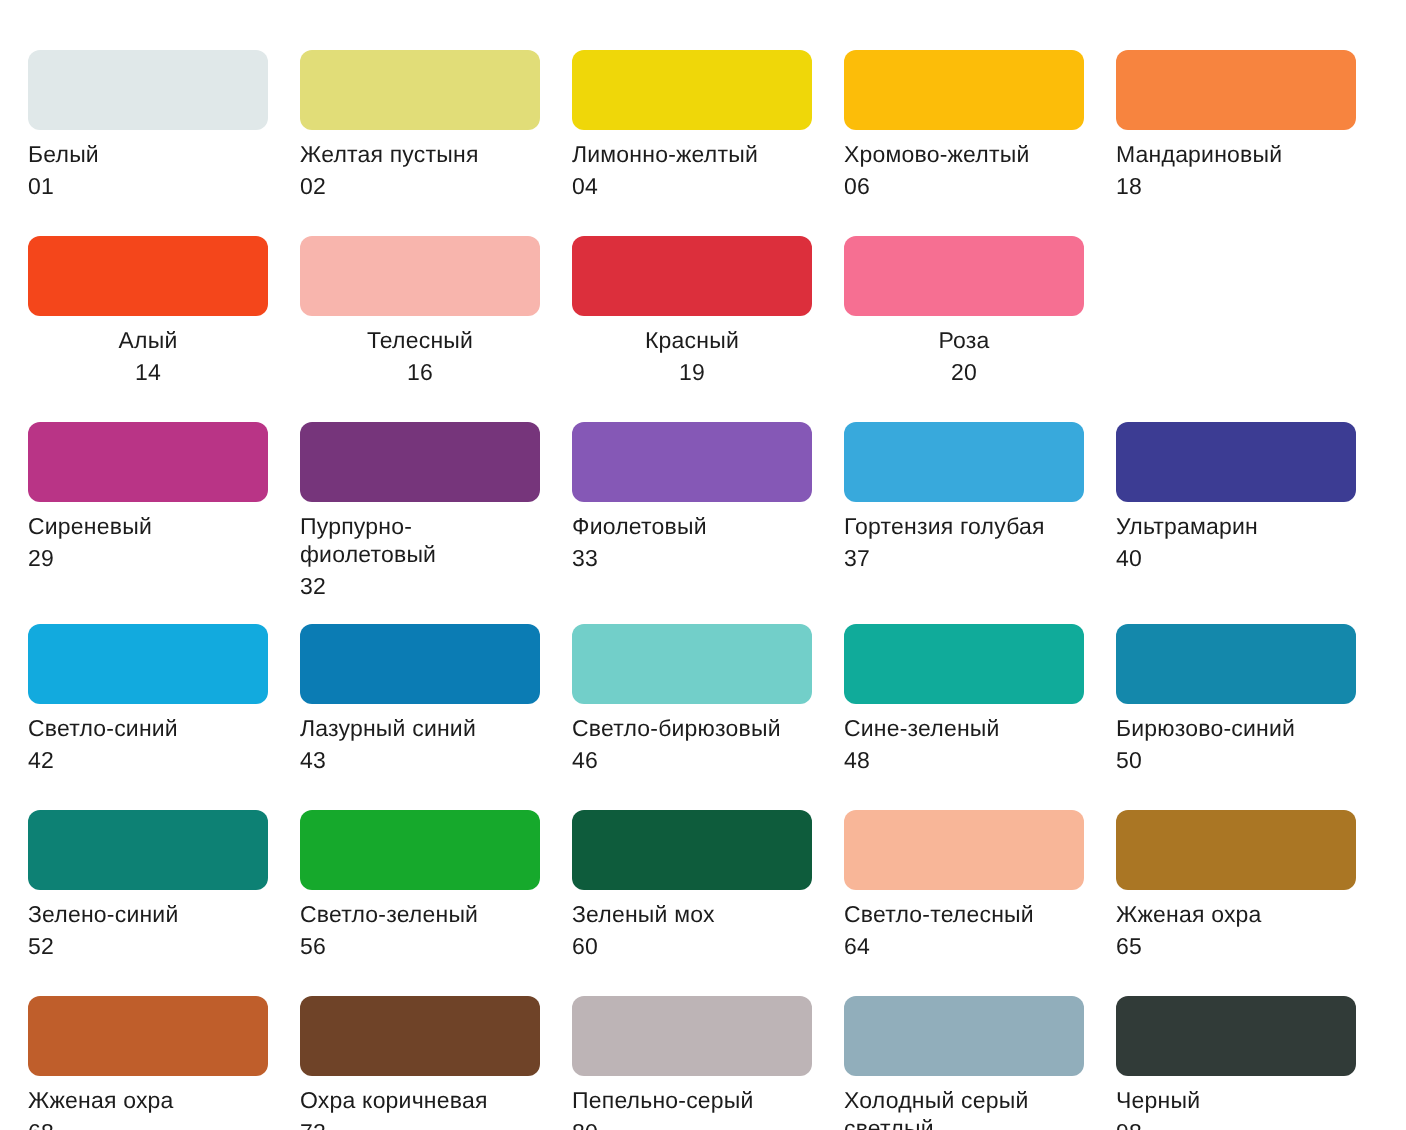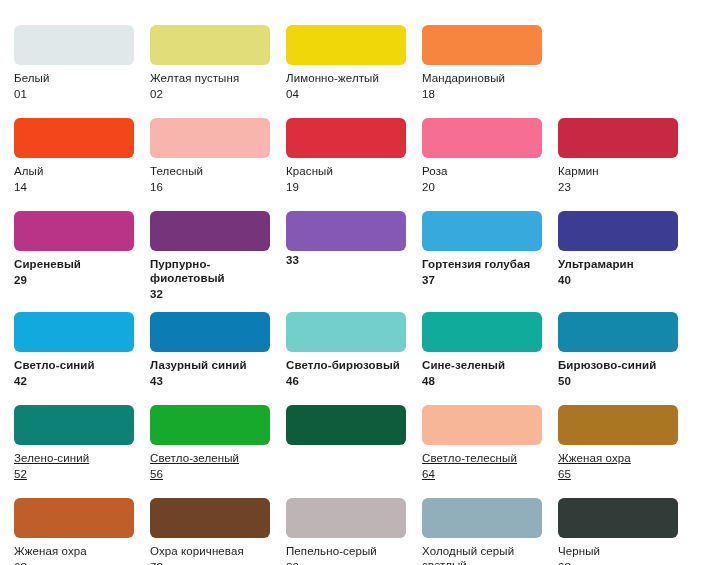--- a/index.html
+++ b/index.html
@@ -48,24 +48,24 @@
     word-wrap: break-word;
   }
   .swatch-code {
     font-size: 11.5px;
     line-height: 14px;
     margin-top: 2px;
     color: #1c1c1c;
     letter-spacing: 0.1px;
   }
   .row-0 { padding-top: 25px; }
-  .row-1 { padding-top: 17px; }
-  .row-2 { padding-top: 17px; font-weight: bold; }
-  .row-3 { padding-top: 11px; font-weight: bold; }
-  .row-4 { padding-top: 17px; text-decoration: underline; }
+  .row-1 { padding-top: 17px; text-align: center; }
+  .row-2 { padding-top: 17px; }
+  .row-3 { padding-top: 11px; }
+  .row-4 { padding-top: 17px; }
   .row-5 { padding-top: 17px; }
 </style>
 </head>
 <body>
 
 <div id="palette-grid">
     <div class="palette-row row-0">
       <div class="swatch-cell">
         <div class="swatch-chip" style="background-color: rgb(224, 232, 233);"></div>
         <div class="swatch-name">Белый</div>
@@ -75,20 +75,25 @@
         <div class="swatch-chip" style="background-color: rgb(225, 221, 120);"></div>
         <div class="swatch-name">Желтая пустыня</div>
         <div class="swatch-code">02</div>
       </div>
       <div class="swatch-cell">
         <div class="swatch-chip" style="background-color: rgb(239, 215, 9);"></div>
         <div class="swatch-name">Лимонно-желтый</div>
         <div class="swatch-code">04</div>
       </div>
       <div class="swatch-cell">
+        <div class="swatch-chip" style="background-color: rgb(252, 189, 9);"></div>
+        <div class="swatch-name">Хромово-желтый</div>
+        <div class="swatch-code">06</div>
+      </div>
+      <div class="swatch-cell">
         <div class="swatch-chip" style="background-color: rgb(247, 132, 63);"></div>
         <div class="swatch-name">Мандариновый</div>
         <div class="swatch-code">18</div>
       </div>
     </div>
     <div class="palette-row row-1">
       <div class="swatch-cell">
         <div class="swatch-chip" style="background-color: rgb(244, 70, 27);"></div>
         <div class="swatch-name">Алый</div>
         <div class="swatch-code">14</div>
@@ -101,39 +106,35 @@
       <div class="swatch-cell">
         <div class="swatch-chip" style="background-color: rgb(220, 47, 60);"></div>
         <div class="swatch-name">Красный</div>
         <div class="swatch-code">19</div>
       </div>
       <div class="swatch-cell">
         <div class="swatch-chip" style="background-color: rgb(246, 111, 146);"></div>
         <div class="swatch-name">Роза</div>
         <div class="swatch-code">20</div>
       </div>
-      <div class="swatch-cell">
-        <div class="swatch-chip" style="background-color: rgb(201, 40, 67);"></div>
-        <div class="swatch-name">Кармин</div>
-        <div class="swatch-code">23</div>
-      </div>
     </div>
     <div class="palette-row row-2">
       <div class="swatch-cell">
         <div class="swatch-chip" style="background-color: rgb(185, 52, 134);"></div>
         <div class="swatch-name">Сиреневый</div>
         <div class="swatch-code">29</div>
       </div>
       <div class="swatch-cell">
         <div class="swatch-chip" style="background-color: rgb(118, 53, 123);"></div>
         <div class="swatch-name">Пурпурно-фиолетовый</div>
         <div class="swatch-code">32</div>
       </div>
       <div class="swatch-cell">
         <div class="swatch-chip" style="background-color: rgb(133, 88, 182);"></div>
+        <div class="swatch-name">Фиолетовый</div>
         <div class="swatch-code">33</div>
       </div>
       <div class="swatch-cell">
         <div class="swatch-chip" style="background-color: rgb(56, 169, 220);"></div>
         <div class="swatch-name">Гортензия голубая</div>
         <div class="swatch-code">37</div>
       </div>
       <div class="swatch-cell">
         <div class="swatch-chip" style="background-color: rgb(60, 60, 147);"></div>
         <div class="swatch-name">Ультрамарин</div>
@@ -173,20 +174,22 @@
         <div class="swatch-name">Зелено-синий</div>
         <div class="swatch-code">52</div>
       </div>
       <div class="swatch-cell">
         <div class="swatch-chip" style="background-color: rgb(22, 169, 44);"></div>
         <div class="swatch-name">Светло-зеленый</div>
         <div class="swatch-code">56</div>
       </div>
       <div class="swatch-cell">
         <div class="swatch-chip" style="background-color: rgb(14, 92, 60);"></div>
+        <div class="swatch-name">Зеленый мох</div>
+        <div class="swatch-code">60</div>
       </div>
       <div class="swatch-cell">
         <div class="swatch-chip" style="background-color: rgb(248, 182, 152);"></div>
         <div class="swatch-name">Светло-телесный</div>
         <div class="swatch-code">64</div>
       </div>
       <div class="swatch-cell">
         <div class="swatch-chip" style="background-color: rgb(170, 118, 36);"></div>
         <div class="swatch-name">Жженая охра</div>
         <div class="swatch-code">65</div>

